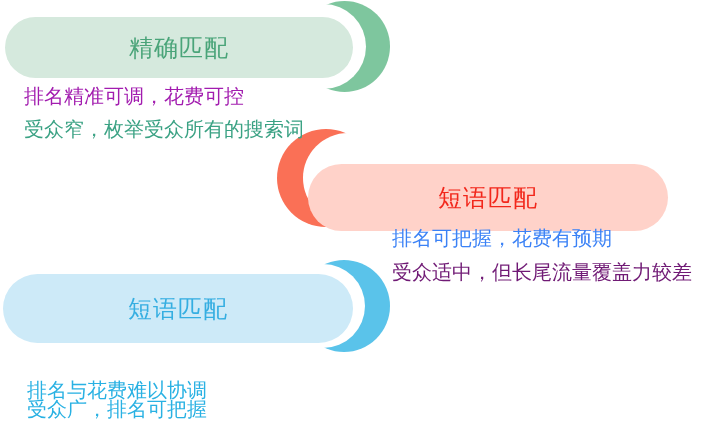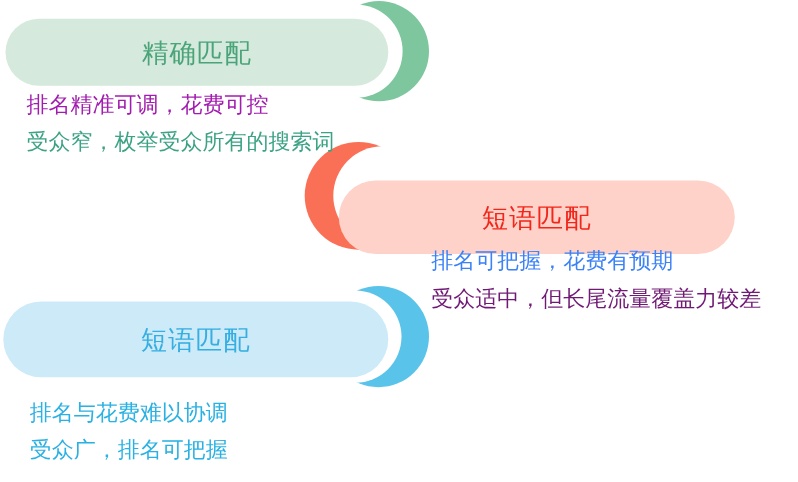--- a/index.html
+++ b/index.html
@@ -54,21 +54,21 @@
   .phrase .crescent     { left: 277px; top: 129px; width: 98px; height: 98px; }
   .phrase .crescent-cut { left: 303px; top: 133px; width: 90px; height: 90px; }
   .phrase .pill         { left: 308px; top: 143px; width: 360px; height: 67px; border-radius: 34px; }
   .phrase .note-1       { left: 392px; top: 228px; }
   .phrase .note-2       { left: 392px; top: 262px; }
 
   
   .broad .crescent     { left: 298px; top: 260px; width: 92px; height: 92px; }
   .broad .crescent-cut { left: 281px; top: 264px; width: 84px; height: 84px; }
   .broad .pill         { left: 3px;   top: 274px; width: 350px; height: 69px; border-radius: 35px; }
-  .broad .note-1       { left: 27px;  top: 366px; }
+  .broad .note-1       { left: 27px;  top: 380px; }
   .broad .note-2       { left: 27px;  top: 399px; }
 </style>
 </head>
 <body>
 
 <div class="canvas">
 
   <section class="group exact">
     <div class="crescent" style="background-color: rgb(126, 198, 158);"></div>
     <div class="crescent-cut"></div>

